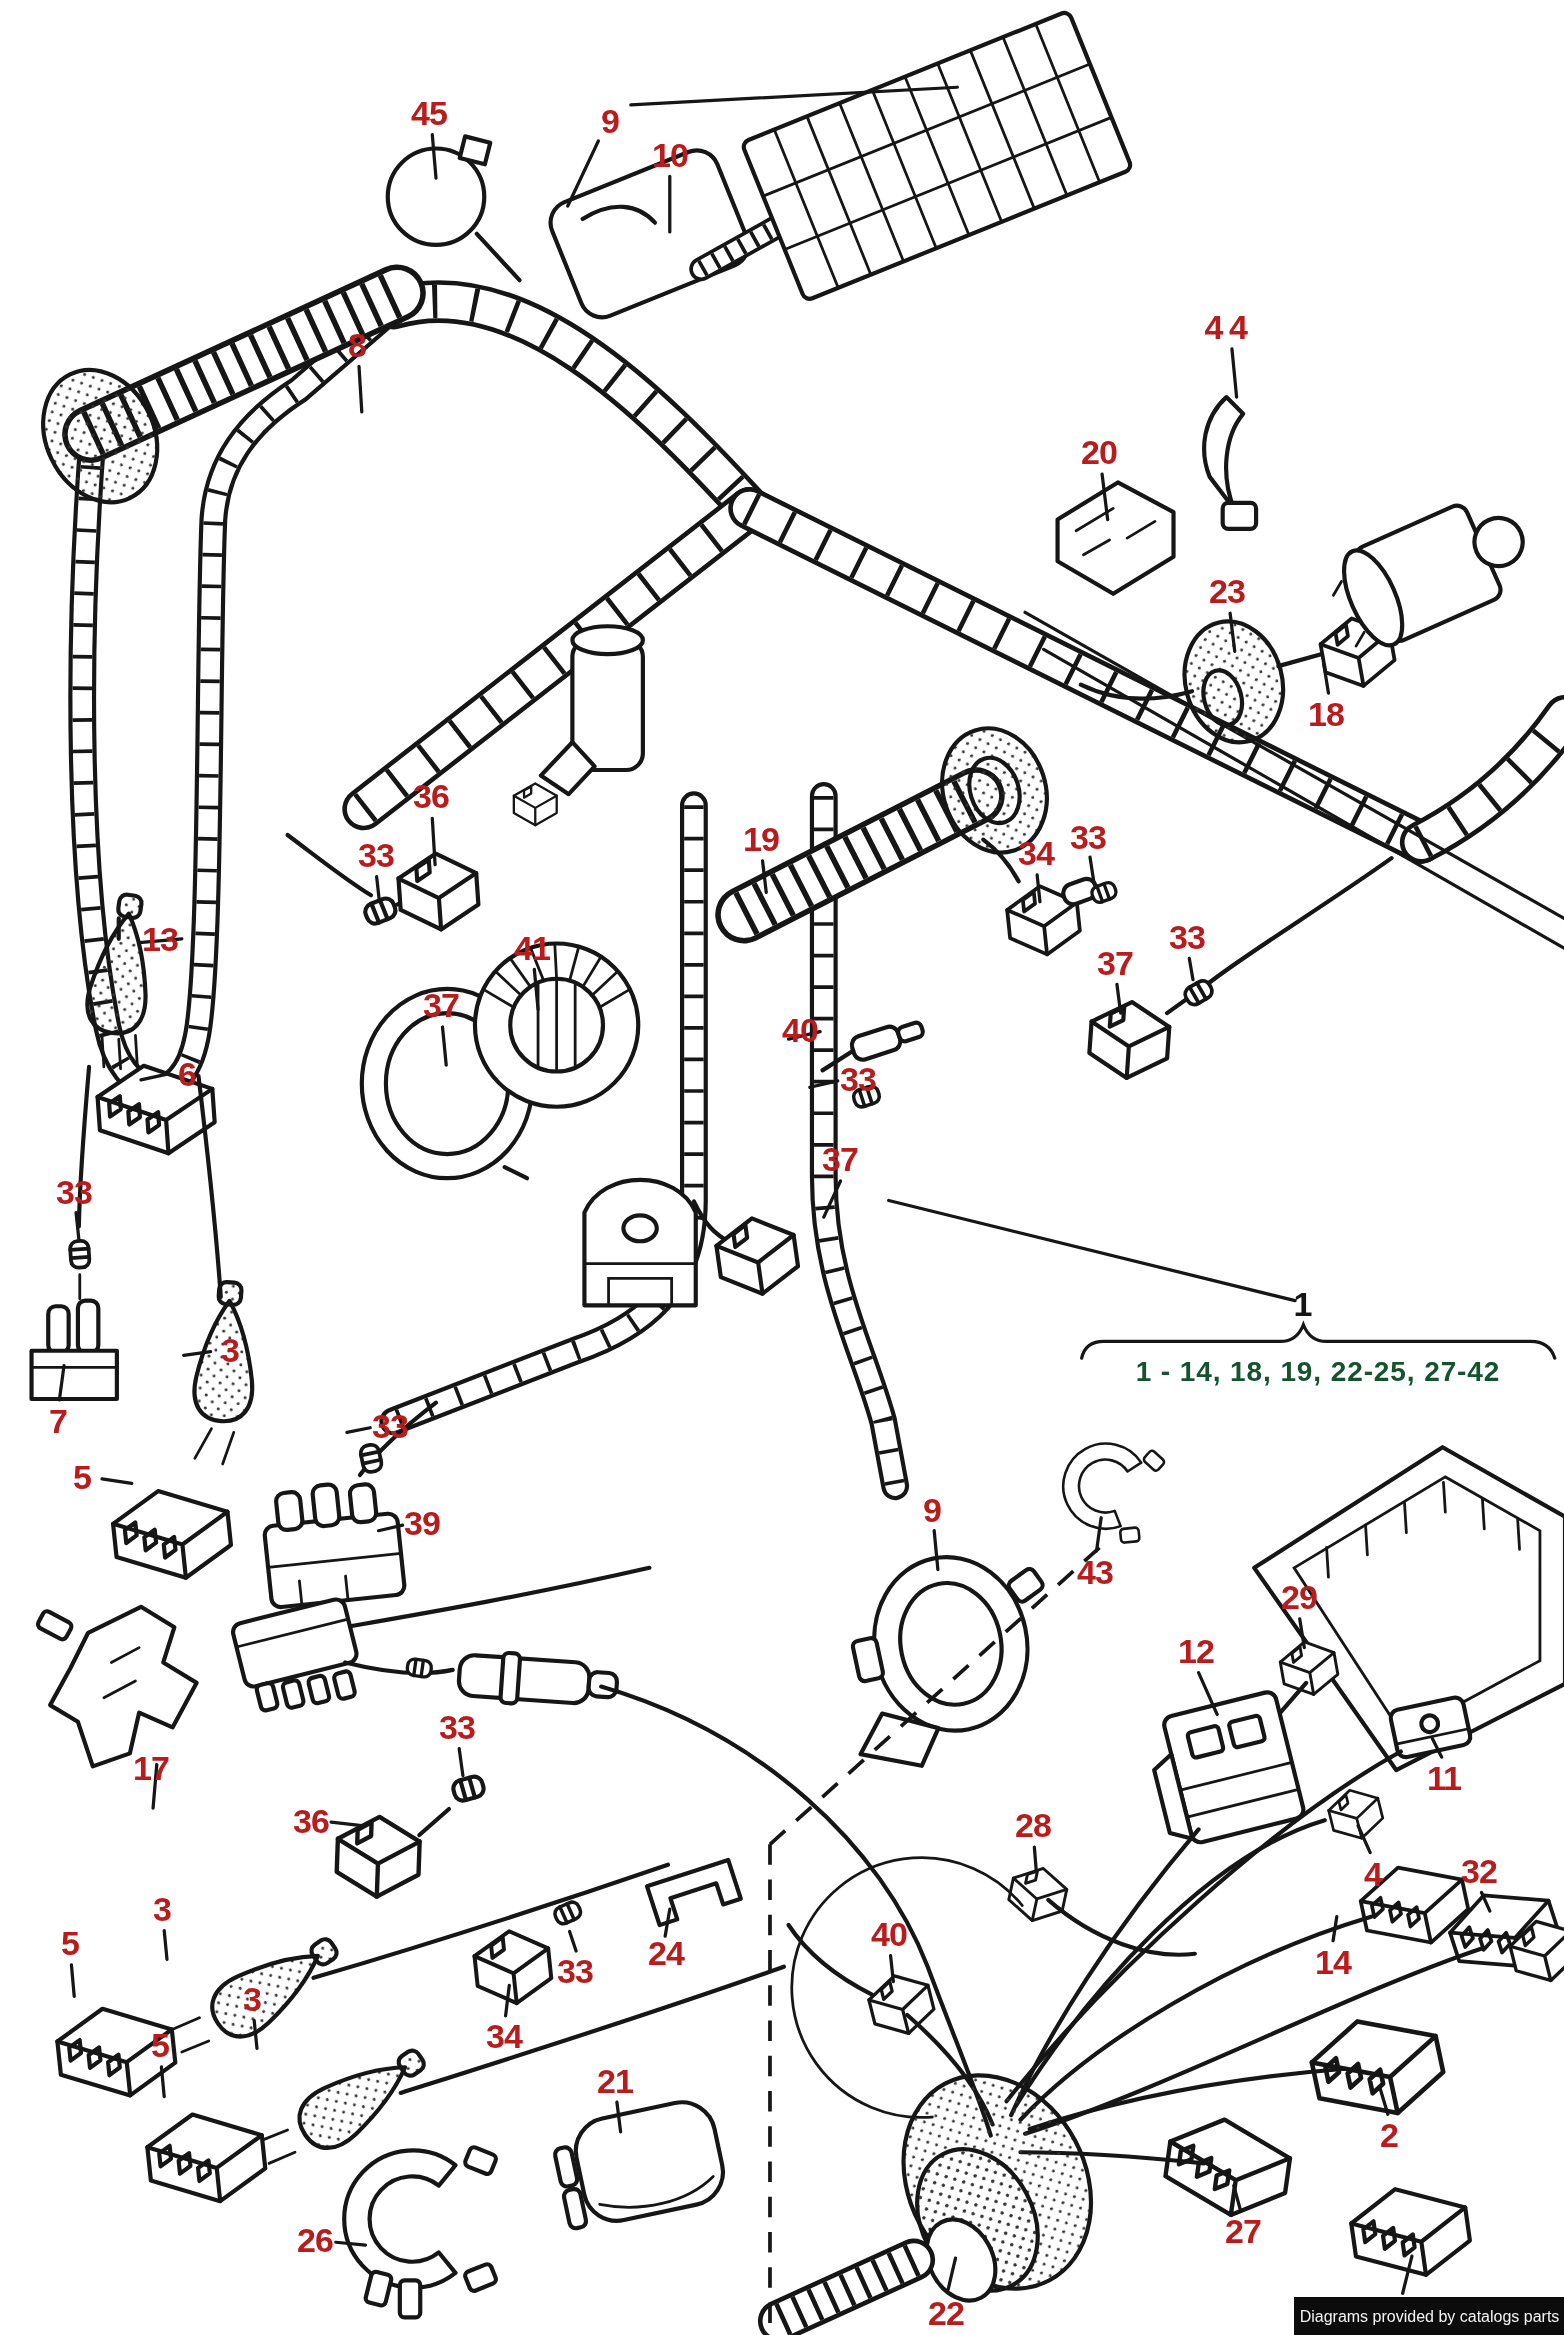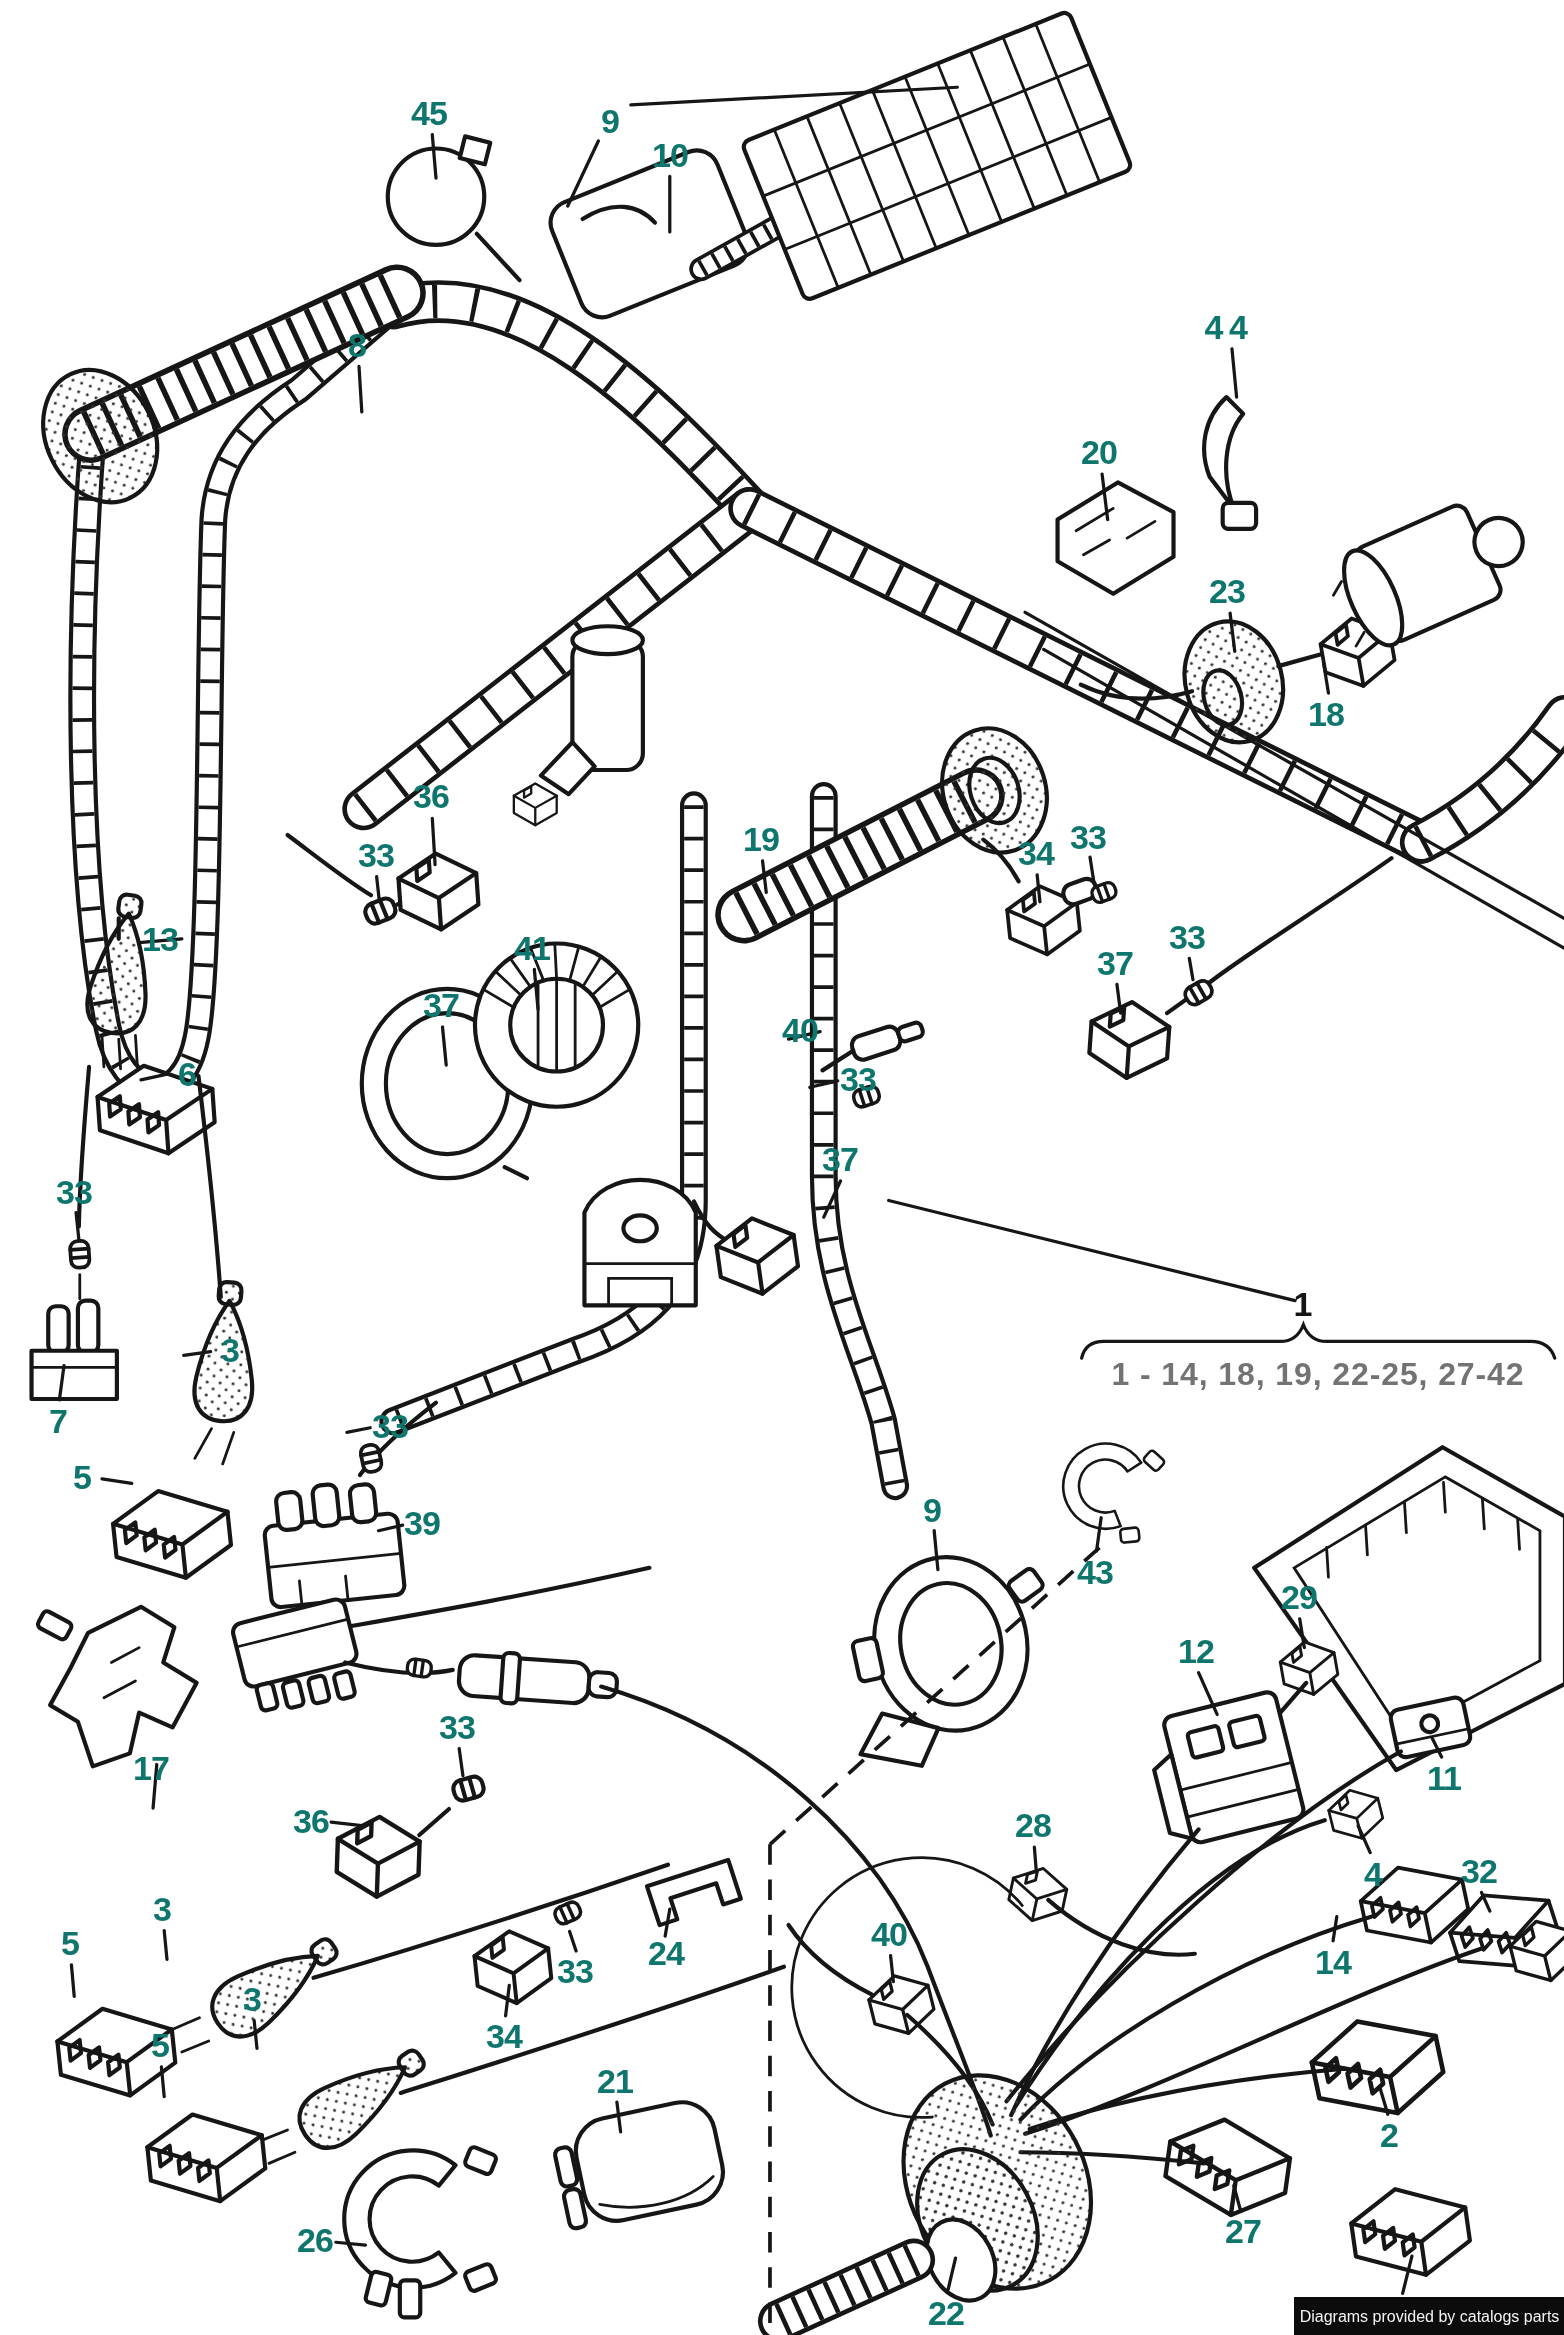--- a/index.html
+++ b/index.html
@@ -1,23 +1,23 @@
 <!DOCTYPE html>
 <html style="font-size:15px"><head>
 <meta charset="utf-8">
 <style>
   html,body{margin:0;padding:0;background:#fff;}
   .stage{position:relative;width:1565px;height:2336px;background:#ffffff;overflow:hidden;
          font-family:"Liberation Sans", sans-serif;}
   svg.art{position:absolute;left:0;top:0;}
   .callout{position:absolute;transform:translate(-50%,-50%);font-size:34px;font-weight:600;
-           color:#0f766e;line-height:1;white-space:nowrap;letter-spacing:-0.9px;}
+           color:#b91c1c;line-height:1;white-space:nowrap;letter-spacing:-0.9px;}
   .c-wide{letter-spacing:5.6px;}
   .groupnum{position:absolute;transform:translate(-50%,-50%);font-size:34px;font-weight:600;color:#151515;}
-  .grouptext{position:absolute;transform:translate(-50%,0);font-size:32px;font-weight:600;color:#737373;white-space:nowrap;letter-spacing:0.9px;}
+  .grouptext{position:absolute;transform:translate(-50%,0);font-size:28px;font-weight:600;color:#14532d;white-space:nowrap;letter-spacing:0.9px;}
   .footerbar{position:absolute;left:1294px;top:2297px;width:271px;height:39px;background:#0c0c0c;
              color:#f4f4f4;display:flex;align-items:center;justify-content:center;font-size:16px;}
   
   .ink{stroke:#161616;fill:#ffffff;stroke-width:4.5;stroke-linejoin:round;stroke-linecap:round;}
   .stip{stroke:#161616;fill:url(#stip);stroke-width:4.5;stroke-linejoin:round;}
   .nf{fill:none;}
   .w{stroke:#161616;fill:none;stroke-width:4.5;stroke-linecap:round;}
   .w2{stroke:#161616;fill:none;stroke-width:3;stroke-linecap:round;}
   .lead{stroke:#161616;fill:none;stroke-width:3.5;stroke-linecap:round;}
   .dash{stroke:#161616;fill:none;stroke-width:4;stroke-dasharray:22 16;}

